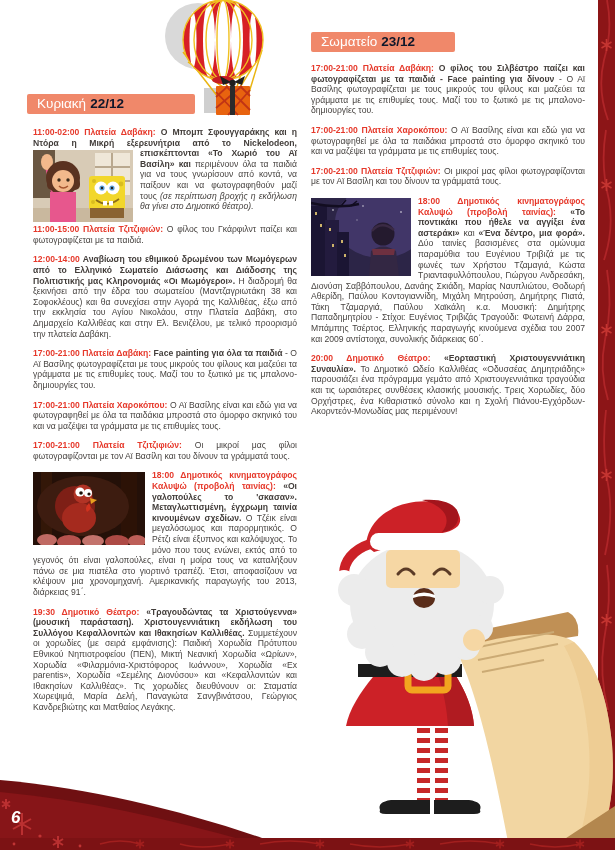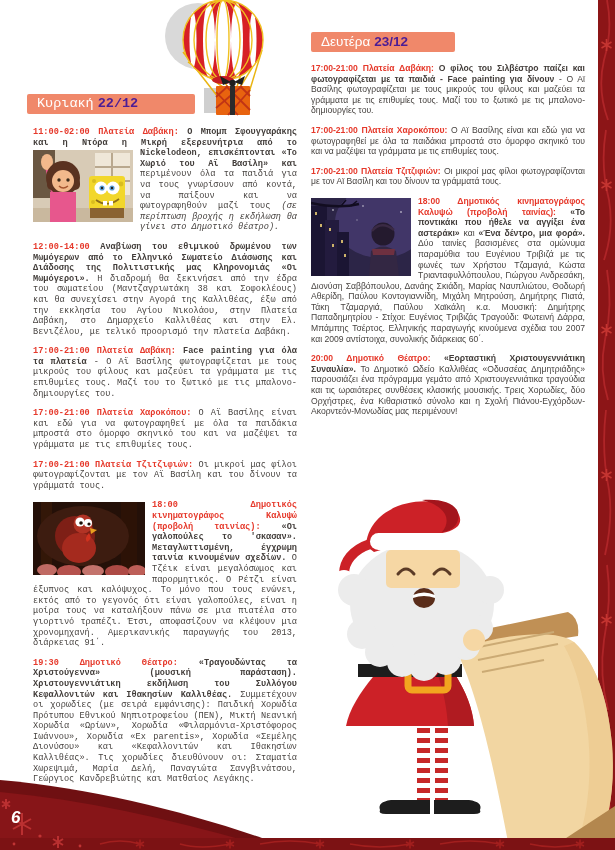--- a/index.html
+++ b/index.html
@@ -1,26 +1,26 @@
 <!DOCTYPE html>
 <html lang="el"><head>
 <meta charset="utf-8">
 <style>
   html,body{margin:0;padding:0;background:#fff;}
   .page{position:relative;width:615px;height:850px;background:#ffffff;overflow:hidden;
         font-family:"Liberation Sans", sans-serif;}
   
   .col{position:absolute;}
-  .col-left{left:33px;top:94px;width:264px;font-family:Liberation Mono, monospace;}
+  .col-left{left:33px;top:94px;width:264px;}
   .col-right{left:311px;top:32px;width:274px;}
   .day-bar{display:inline-block;background:#f0886a;border-radius:2px;
            padding:2px 10px 3px 10px;font-size:13.5px;line-height:15px;color:#fff;}
   .col-left .day-bar{margin-left:-6px;margin-bottom:13px;width:148px;}
   .col-right .day-bar{margin-bottom:11px;width:124px;}
-  .day-bar .date{color:#4c1d95;font-weight:800;margin-left:4px;}
+  .day-bar .date{color:#0f172a;font-weight:800;margin-left:4px;}
   .events{display:block;}
   .event{margin:0 0 9px 0;text-align:justify;font-size:8.6px;line-height:10.6px;
          color:#474340;clear:left;}
   .seg-red{color:#e6392b;font-weight:700;}
   .seg-b{color:#423d3a;font-weight:700;}
   .seg-n{color:#474340;}
   .seg-i{color:#474340;font-style:italic;}
   
   .ph{float:left;margin:2px 7px 2px 0;display:block;line-height:0;}
   .ph svg{display:block;}
@@ -148,22 +148,23 @@
       <circle cx="79" cy="38" r="2.6" fill="#5aa0d8"></circle>
       <circle cx="69" cy="38" r="1.2" fill="#222222"></circle>
       <circle cx="79" cy="38" r="1.2" fill="#222222"></circle>
       <path d="M63,50 Q74,58 86,49" stroke="#8a6d1b" stroke-width="1.6" fill="none"></path>
       <rect x="70" y="51" width="4" height="4.5" fill="#ffffff"></rect>
       <rect x="76" y="51" width="4" height="4.5" fill="#ffffff"></rect>
       <rect x="57" y="58" width="34" height="10" fill="#8a6332"></rect>
     </svg>
   </span>
 <span class="seg-b">«Το Χωριό του Αϊ Βασίλη» και </span><span class="seg-n">περιμένουν όλα τα παιδιά για να τους γνωρίσουν από κοντά, να παίξουν και να φωτογραφηθούν μαζί τους </span><span class="seg-i">(σε περίπτωση βροχής η εκδήλωση θα γίνει στο Δημοτικό θέατρο).</span></p>
+          <p class="event"><span class="seg-red">11:00-15:00 Πλατεία Τζιτζιφιών: </span><span class="seg-n">Ο φίλος του Γκάρφιλντ παίζει και φωτογραφίζεται με τα παιδιά.</span></p>
           <p class="event"><span class="seg-red">12:00-14:00 </span><span class="seg-b">Αναβίωση του εθιμικού δρωμένου των Μωμόγερων από το Ελληνικό Σωματείο Διάσωσης και Διάδοσης της Πολιτιστικής μας Κληρονομιάς «Οι Μωμόγεροι». </span><span class="seg-n">Η διαδρομή θα ξεκινήσει από την έδρα του σωματείου (Μαντζαγριωτάκη 38 και Σοφοκλέους) και θα συνεχίσει στην Αγορά της Καλλιθέας, έξω από την εκκλησία του Αγίου Νικολάου, στην Πλατεία Δαβάκη, στο Δημαρχείο Καλλιθέας και στην Ελ. Βενιζέλου, με τελικό προορισμό την πλατεία Δαβάκη.</span></p>
-          <p class="event"><span class="seg-red">17:00-21:00 Πλατεία Δαβάκη: </span><span class="seg-b">Face painting για όλα τα πλατεία </span><span class="seg-n">- Ο Αϊ Βασίλης φωτογραφίζεται με τους μικρούς του φίλους και μαζεύει τα γράμματα με τις επιθυμίες τους. Μαζί του το ξωτικό με τις μπαλονο-δημιουργίες του.</span></p>
+          <p class="event"><span class="seg-red">17:00-21:00 Πλατεία Δαβάκη: </span><span class="seg-b">Face painting για όλα τα παιδιά </span><span class="seg-n">- Ο Αϊ Βασίλης φωτογραφίζεται με τους μικρούς του φίλους και μαζεύει τα γράμματα με τις επιθυμίες τους. Μαζί του το ξωτικό με τις μπαλονο-δημιουργίες του.</span></p>
           <p class="event"><span class="seg-red">17:00-21:00 Πλατεία Χαροκόπου: </span><span class="seg-n">Ο Αϊ Βασίλης είναι και εδώ για να φωτογραφηθεί με όλα τα παιδάκια μπροστά στο όμορφο σκηνικό του και να μαζέψει τα γράμματα με τις επιθυμίες τους.</span></p>
           <p class="event"><span class="seg-red">17:00-21:00 Πλατεία Τζιτζιφιών: </span><span class="seg-n">Οι μικροί μας φίλοι φωτογραφίζονται με τον Αϊ Βασίλη και του δίνουν τα γράμματά τους.</span></p>
           <p class="event">
   <span class="ph">
     <svg width="112" height="73" viewBox="0 0 112 73">
       <rect width="112" height="73" fill="#241008"></rect>
       <rect x="8" y="0" width="11" height="73" fill="#331708"></rect>
       <rect x="88" y="0" width="16" height="73" fill="#2c1206"></rect>
       <ellipse cx="50" cy="34" rx="46" ry="30" fill="#3d1c10"></ellipse>
       <circle cx="42" cy="34" r="20" fill="#7e1f16"></circle>
@@ -182,21 +183,21 @@
       <ellipse cx="104" cy="69" rx="9" ry="6" fill="#bd5f58"></ellipse>
     </svg>
   </span>
 <span class="seg-red">18:00 Δημοτικός κινηματογράφος Καλυψώ (προβολή ταινίας): </span><span class="seg-b">«Οι γαλοπούλες το 'σκασαν». Μεταγλωττισμένη, έγχρωμη ταινία κινουμένων σχεδίων. </span><span class="seg-n">Ο Τζέικ είναι μεγαλόσωμος και παρορμητικός. Ο Ρέτζι είναι έξυπνος και καλόψυχος. Το μόνο που τους ενώνει, εκτός από το γεγονός ότι είναι γαλοπούλες, είναι η μοίρα τους να καταλήξουν πάνω σε μια πιατέλα στο γιορτινό τραπέζι. Έτσι, αποφασίζουν να κλέψουν μια χρονομηχανή. Αμερικανικής παραγωγής του 2013, διάρκειας 91΄.</span></p>
           <p class="event"><span class="seg-red">19:30 Δημοτικό Θέατρο: </span><span class="seg-b">«Τραγουδώντας τα Χριστούγεννα» (μουσική παράσταση). Χριστουγεννιάτικη εκδήλωση του Συλλόγου Κεφαλλονιτών και Ιθακησίων Καλλιθέας. </span><span class="seg-n">Συμμετέχουν οι χορωδίες (με σειρά εμφάνισης): Παιδική Χορωδία Πρότυπου Εθνικού Νηπιοτροφείου (ΠΕΝ), Μικτή Νεανική Χορωδία «Ωρίων», Χορωδία «Φιλαρμόνια-Χριστόφορος Ιωάννου», Χορωδία «Ex parentis», Χορωδία «Σεμέλης Διονύσου» και «Κεφαλλονιτών και Ιθακησίων Καλλιθέας». Τις χορωδίες διευθύνουν οι: Σταματία Χωρεψιμά, Μαρία Δελή, Παναγιώτα Σανγβινάτσου, Γεώργιος Κανδρεβιώτης και Ματθαίος Λεγάκης.</span></p>
         </div>
     </section>
 
     <section class="col col-right">
       <div class="day-bar">
-        <span>Δευτέρα</span><span class="date">23/12</span>
+        <span>Σωματείο</span><span class="date">23/12</span>
       </div>
       <div class="events">
           <p class="event"><span class="seg-red">17:00-21:00 Πλατεία Δαβάκη: </span><span class="seg-b">Ο φίλος του Σιλβέστρο παίζει και φωτογραφίζεται με τα παιδιά - Face painting για δίνουν </span><span class="seg-n">- Ο Αϊ Βασίλης φωτογραφίζεται με τους μικρούς του φίλους και μαζεύει τα γράμματα με τις επιθυμίες τους. Μαζί του το ξωτικό με τις μπαλονο-δημιουργίες του.</span></p>
           <p class="event"><span class="seg-red">17:00-21:00 Πλατεία Χαροκόπου: </span><span class="seg-n">Ο Αϊ Βασίλης είναι και εδώ για να φωτογραφηθεί με όλα τα παιδάκια μπροστά στο όμορφο σκηνικό του και να μαζέψει τα γράμματα με τις επιθυμίες τους.</span></p>
           <p class="event"><span class="seg-red">17:00-21:00 Πλατεία Τζιτζιφιών: </span><span class="seg-n">Οι μικροί μας φίλοι φωτογραφίζονται με τον Αϊ Βασίλη και του δίνουν τα γράμματά τους.</span></p>
           <p class="event">
   <span class="ph">
     <svg width="100" height="78" viewBox="0 0 100 78">
       <rect width="100" height="78" fill="#2c2547"></rect>
       <ellipse cx="70" cy="24" rx="46" ry="36" fill="#453a6e" opacity="0.85"></ellipse>

